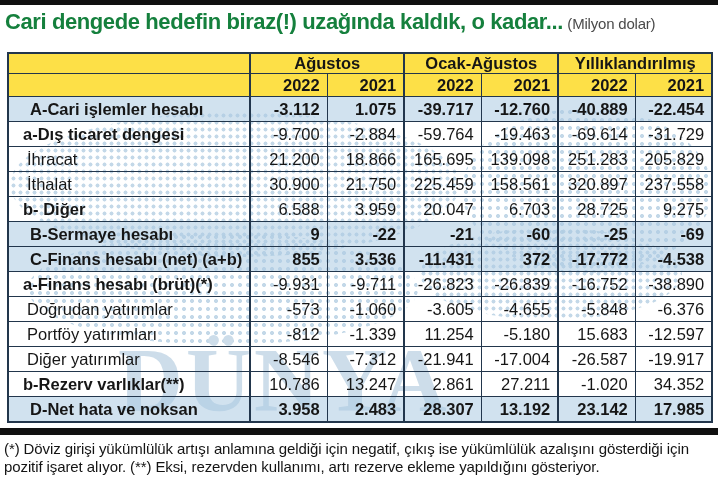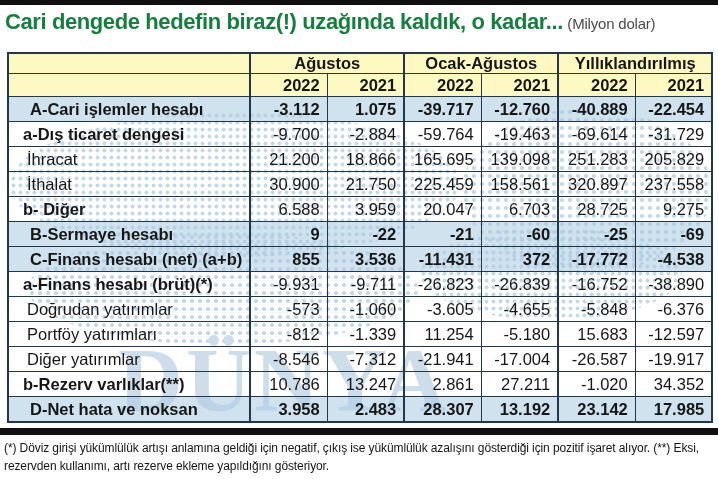--- a/index.html
+++ b/index.html
@@ -50,34 +50,34 @@
   col.c-num   { width:77px; }
   th, td {
     border:1px solid #22364c;
     font-size:16.5px;
     padding:0 7px 0 0;
     height:24px;
     overflow:hidden; white-space:nowrap;
     background:transparent;
     color:#161616;
   }
-  thead th { background:#fef9c3;margin-top:40px; }
+  thead th { background:#fde047;margin-top:40px; }
   thead tr.grp th { height:19px; text-align:center; font-size:16.5px; font-weight:bold; padding:0; }
   thead tr.yrs th { height:22px; text-align:right; font-weight:bold; }
   td { text-align:right; }
   td.lbl { text-align:left; padding-left:21px; }
   tr.lvl1 td.lbl { padding-left:14px; font-weight:bold; }
   tr.lvl2 td.lbl { padding-left:18px; font-weight:normal; }
   tr.hl td { background:rgba(171,203,226,0.55); font-weight:bold; }
   .thick-left { border-left-width:2px !important; }
 
   
   .footnote {
     position:absolute; left:4px; top:440px; width:710px; z-index:2;
-    font-size:12px; line-height:17.5px; letter-spacing:-0.1px; color:#141414;
+    font-size:15px; line-height:17.5px; letter-spacing:-0.1px; color:#141414;
   }
 </style>
 </head>
 <body>
 
 <div class="page">
 
   <div class="bg-layer">
     <div class="dots p1"></div>
     <div class="dots p2"></div>

